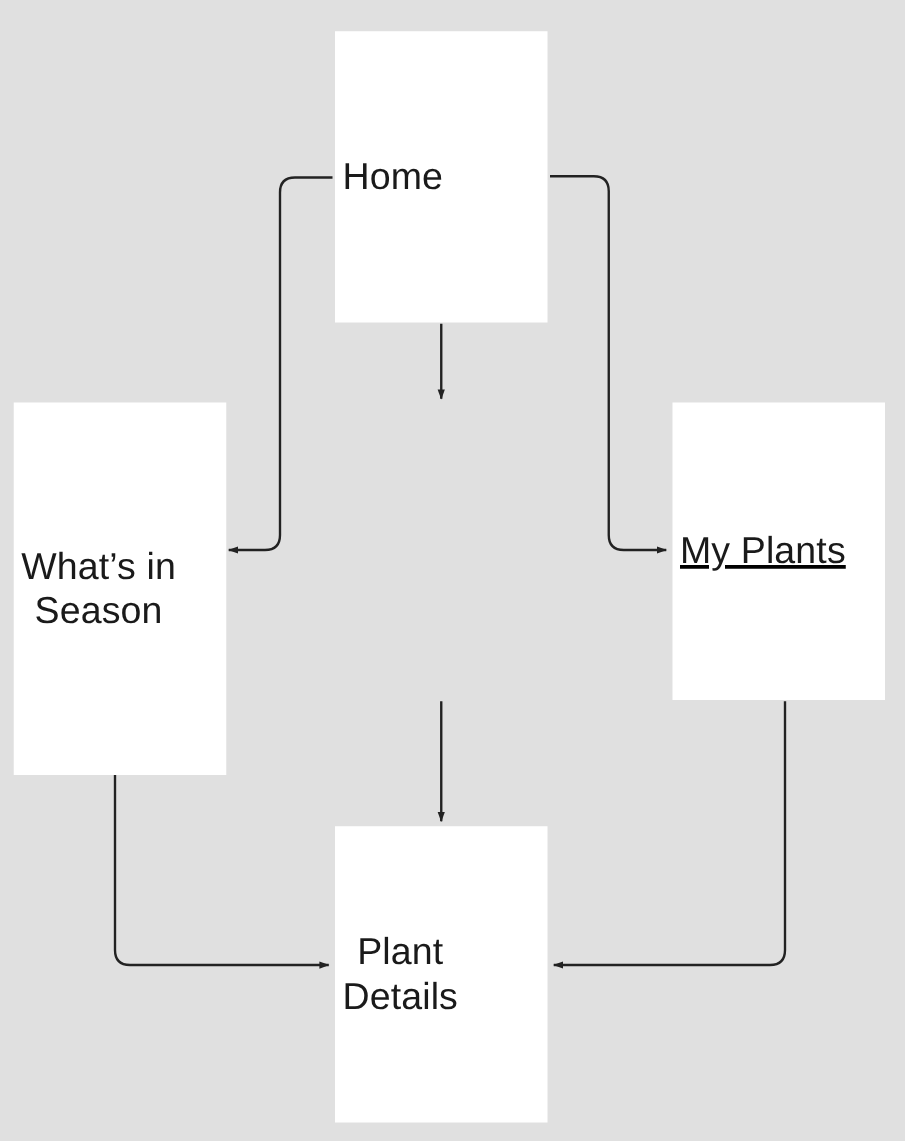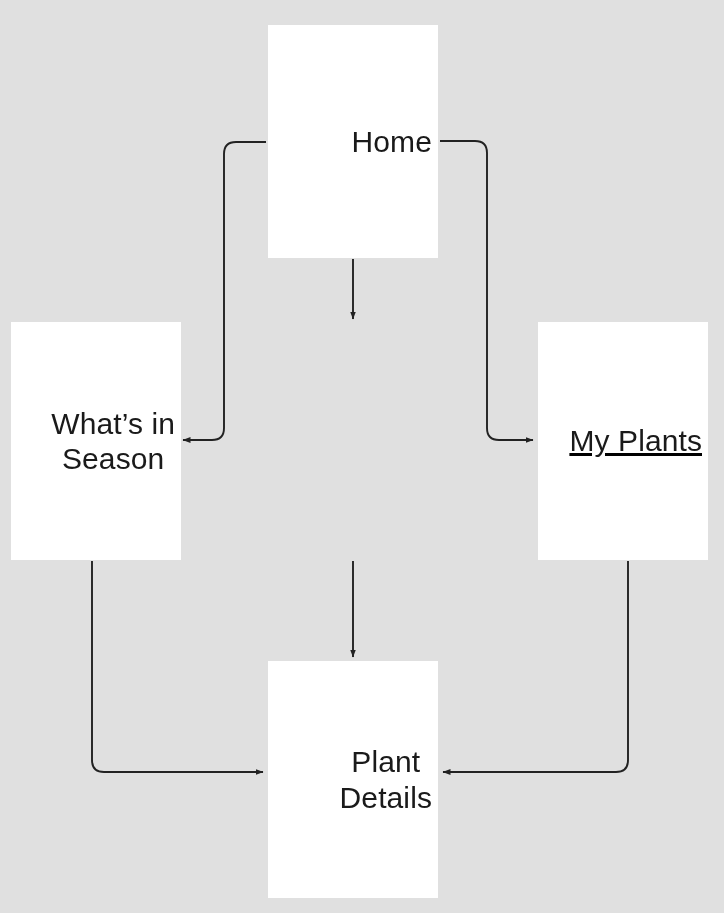--- a/index.html
+++ b/index.html
@@ -28,36 +28,36 @@
     left: 0;
     width: 724px;
     height: 913px;
     pointer-events: none;
   }
   .node {
     position: absolute;
     background: #ffffff;
     display: flex;
     align-items: center;
-    justify-content: flex-end;
+    justify-content: flex-start;
     text-align: center;
     box-sizing: border-box;
   }
   .node-label {
     font-size: 30px;
     line-height: 1.18;
     color: #1a1a1a;
     font-weight: 400;
     letter-spacing: 0.1px;
     white-space: pre-line;
     padding: 0 6px;
   }
   
   #node-home      { left: 268px; top: 25px;  width: 170px; height: 233px; }
-  #node-season    { left: 11px;  top: 322px; width: 170px; height: 238px; }
+  #node-season    { left: 11px;  top: 322px; width: 170px; height: 298px; }
   #node-find      { left: 266px; top: 322px; width: 174px; height: 238px; }
   #node-myplants  { left: 538px; top: 322px; width: 170px; height: 238px; text-decoration: underline; }
   #node-details   { left: 268px; top: 661px; width: 170px; height: 237px; }
 </style>
 </head>
 <body>
 
 <div id="diagram-canvas">
 
   <svg class="connectors" viewBox="0 0 724 913" width="724" height="913" xmlns="http://www.w3.org/2000/svg">

